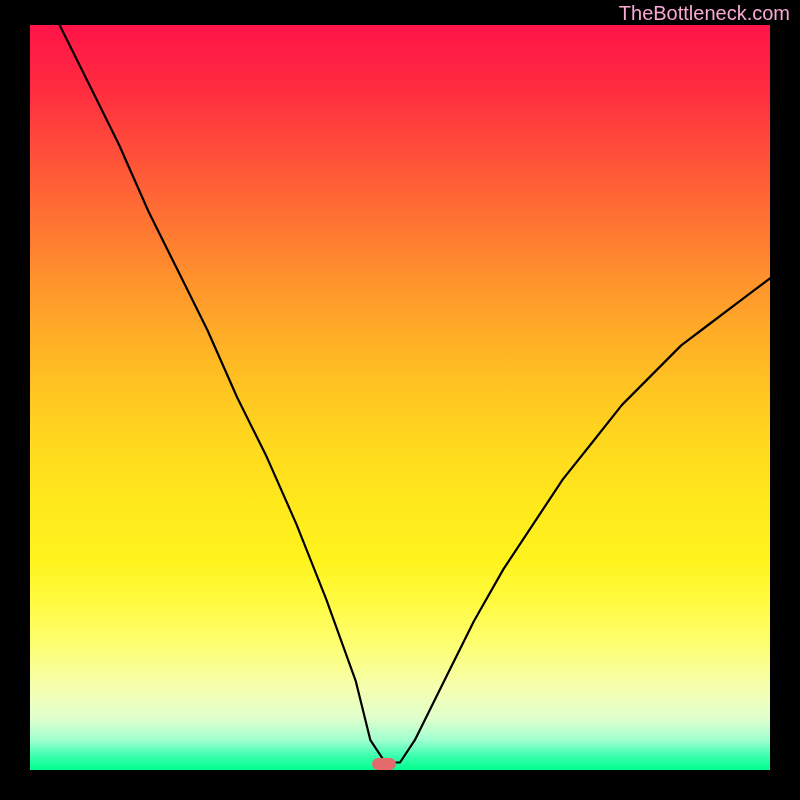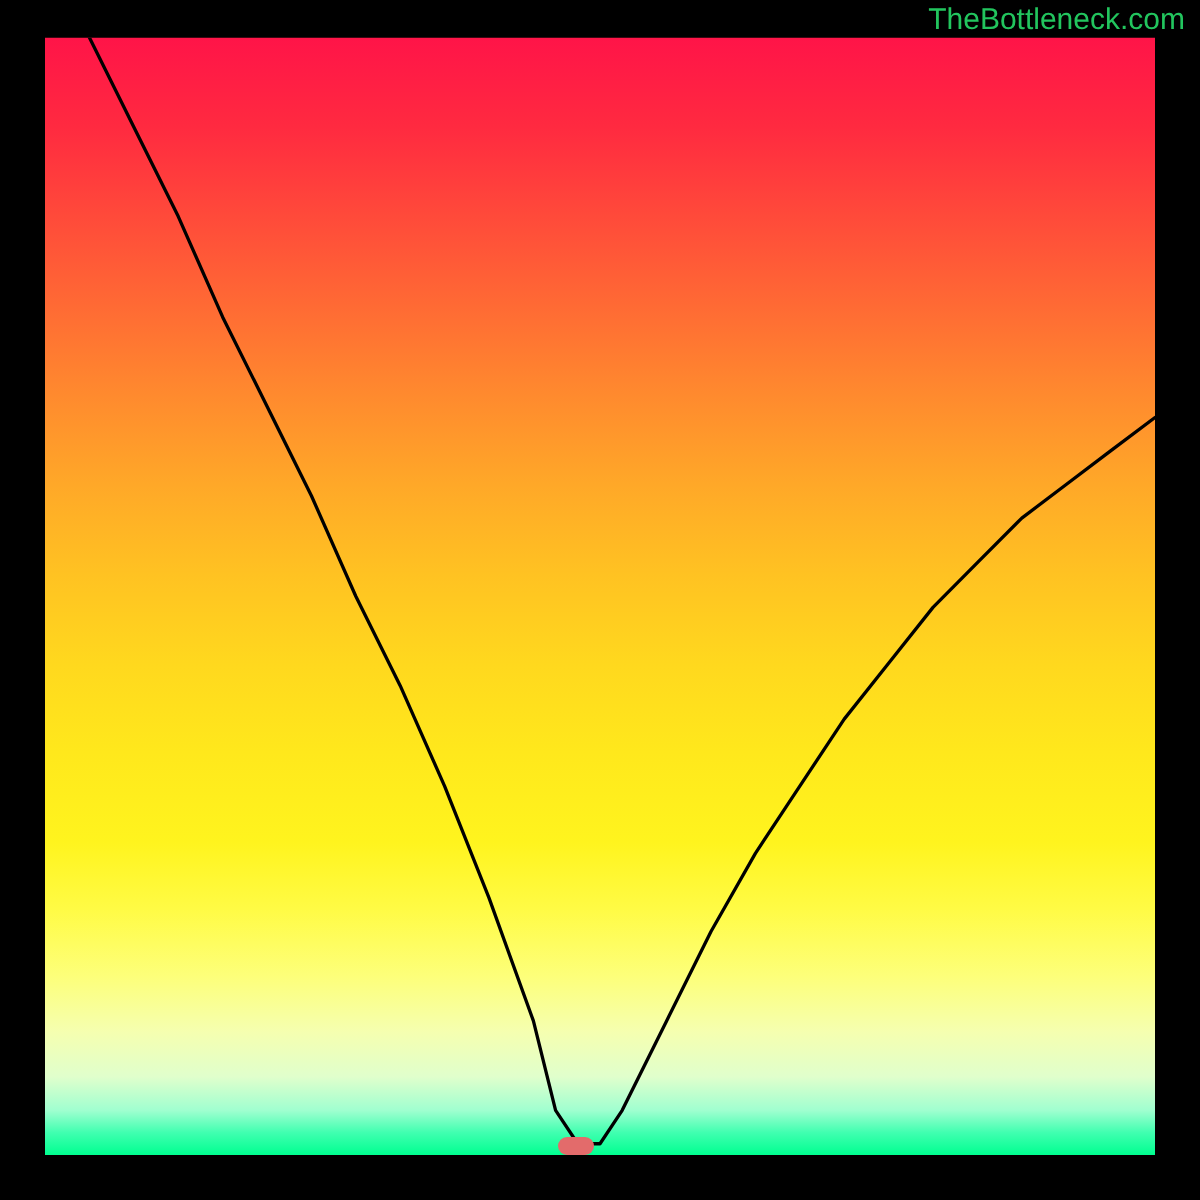--- a/index.html
+++ b/index.html
@@ -8,21 +8,21 @@
     width: 800px;
     height: 800px;
     background: #000;
     position: relative;
     font-family: Arial, Helvetica, sans-serif;
   }
   .watermark {
     position: absolute;
     top: 2px;
     right: 10px;
-    color: #22c55e;
+    color: #f9a8d4;
     font-size: 20px;
     font-weight: 500;
     z-index: 10;
   }
   .plot-area {
     position: absolute;
     left: 30px;
     top: 25px;
     width: 740px;
     height: 745px;

